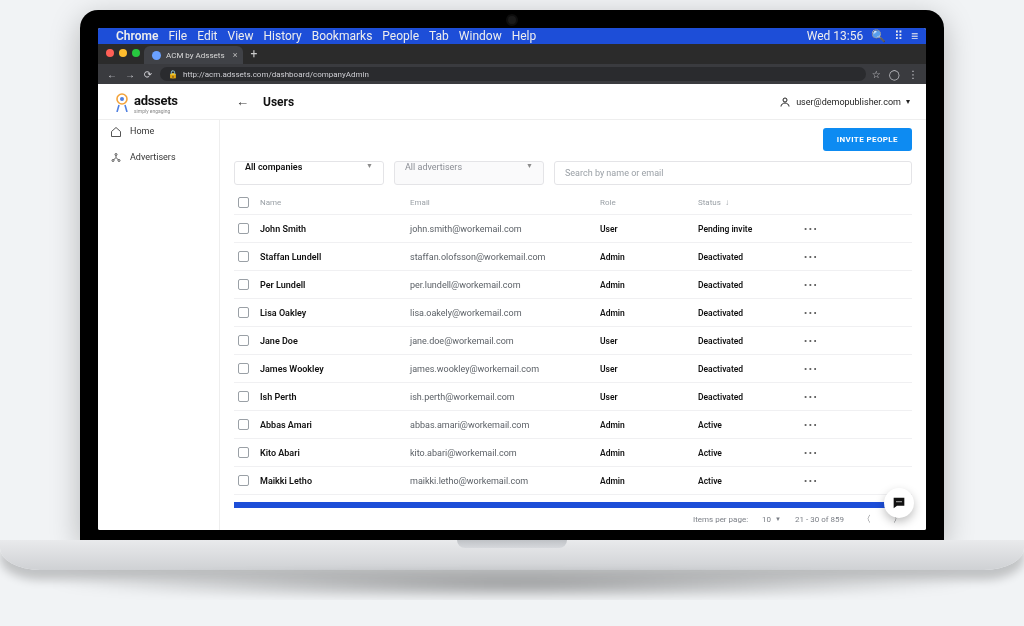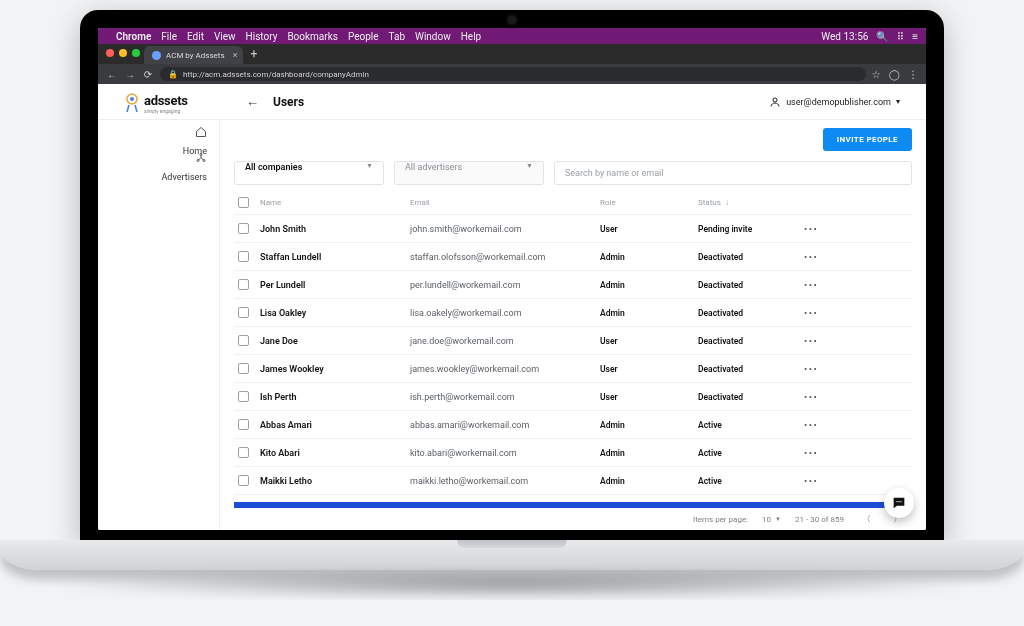--- a/index.html
+++ b/index.html
@@ -6,49 +6,49 @@
   body { background: #f1f3f5; display: flex; align-items: flex-start; justify-content: center; }
   .laptop { width: 1024px; height: 590px; position: relative; margin-top: 10px; }
   .screen-bezel { position: absolute; left: 80px; right: 80px; top: 0; bottom: 60px; background: #000; border-radius: 18px 18px 0 0; padding: 18px 18px 10px 18px; box-shadow: 0 8px 30px rgba(0,0,0,.25); }
   .camera { position: absolute; top: 6px; left: 50%; transform: translateX(-50%); width: 8px; height: 8px; background: #1a1a1a; border-radius: 50%; box-shadow: 0 0 0 2px #0d0d0d; }
   .screen { width: 100%; height: 100%; background: #fff; border-radius: 2px; overflow: hidden; display: flex; flex-direction: column; }
   .laptop-base { position: absolute; left: 0; right: 0; bottom: 30px; height: 30px; background: linear-gradient(#e9eaec,#cfd1d4); border-radius: 0 0 40px 40px / 0 0 22px 22px; box-shadow: 0 10px 10px rgba(0,0,0,.2); }
   .laptop-base::before { content:""; position:absolute; top:0; left:50%; transform:translateX(-50%); width:110px; height:8px; background:linear-gradient(#bfc2c6,#d6d8dc); border-radius:0 0 10px 10px; }
   .shadow { position: absolute; left: 40px; right: 40px; bottom: 0; height: 30px; background: radial-gradient(ellipse at center, rgba(0,0,0,.35), rgba(0,0,0,0) 70%); filter: blur(4px); }
 
   
-  .mac-menubar { height: 16px; background: #701a75; display:flex; align-items:center; padding:0 8px; color:#eee; font-size:10px; gap:10px; }
+  .mac-menubar { height: 16px; background: #1d4ed8; display:flex; align-items:center; padding:0 8px; color:#eee; font-size:12px; gap:10px; }
   .mac-menubar .right { margin-left:auto; display:flex; gap:8px; align-items:center;}
   .apple { font-size:10px; }
   
   .chrome-tabs { height: 20px; background:#2b2b2b; display:flex; align-items:flex-end; padding-left:46px; position:relative;}
   .traffic { position:absolute; left:8px; top:5px; display:flex; gap:5px;}
   .traffic span{ width:8px;height:8px;border-radius:50%; display:block;}
   .tl-r{background:#ff5f56;} .tl-y{background:#ffbd2e;} .tl-g{background:#27c93f;}
   .tab { height: 18px; background:#404247; border-radius:6px 6px 0 0; display:flex; align-items:center; padding:0 18px 0 8px; color:#d9d9d9; font-size:8px; gap:5px; position:relative; max-width:130px;}
   .tab .fav { width:9px;height:9px;border-radius:50%;background:#6aa1ff; display:inline-block;}
   .tab-close{position:absolute;right:5px;color:#bbb;font-size:9px;}
   .new-tab{color:#ccc;font-size:12px;padding:0 8px;align-self:center;}
   .chrome-omni { height:20px; background:#3a3b3f; display:flex; align-items:center; padding:0 8px; gap:6px;}
   .nav-ic{color:#cfcfd4;font-size:10px;width:12px;text-align:center;}
   .omnibox{ flex:1; height:14px; background:#2a2b2e; border-radius:7px; display:flex; align-items:center; padding:0 8px; color:#cfcfd4; font-size:8px; gap:5px;}
   .chrome-right{display:flex;gap:8px;color:#cfcfd4;font-size:10px;}
 
   
   .app { flex:1; display:flex; flex-direction:column; background:#fff; min-height:0;}
-  .app-header{ height:36px; border-bottom:1px solid #eee; display:flex; align-items:center; padding:0 26px; gap:10px;}
+  .app-header{ height:36px; border-bottom:1px solid #eee; display:flex; align-items:center; padding:0 16px; gap:10px;}
   .logo{ display:flex; align-items:center; gap:4px; width:108px;}
   .logo-text{font-weight:700; font-size:13px; color:#111; letter-spacing:-0.3px;} .logo-sub{font-size:5px;color:#888;display:block;margin-top:-1px;}
   .page-back{ font-size:13px; color:#333; padding:0 4px;}
   .page-title{ font-size:12px; font-weight:700; color:#111;}
   .user-chip{ margin-left:auto; font-size:9px; color:#222; display:flex; align-items:center; gap:5px;}
 
   .app-body{ flex:1; display:flex; min-height:0;}
   .sidebar{ width:122px; border-right:1px solid #eee; padding:6px 0; font-size:9px;}
-  .sb-item{ height:26px; display:flex; align-items:flex-end; gap:8px; padding:0 12px; color:#333; cursor:pointer;flex-direction:column;}
+  .sb-item{ height:26px; display:flex; align-items:flex-start; gap:8px; padding:0 12px; color:#333; cursor:pointer;}
   .sb-item.active{ background:#f2f3f5; font-weight:600;}
   .sb-ic{ width:12px; height:12px; display:flex; align-items:center; justify-content:center; color:#555;}
   .content{ flex:1; padding:8px 14px 0 14px; display:flex; flex-direction:column; min-height:0; overflow:hidden;}
   .actions{ display:flex; justify-content:flex-end; margin-bottom:10px;}
   .btn-primary{ background:#0d8bf2; color:#fff; font-size:8px; font-weight:700; letter-spacing:.4px; padding:7px 14px; border-radius:3px; border:none; cursor:pointer;}
   .filters{ display:flex; gap:10px; margin-bottom:6px;}
   .select{ flex:0 0 150px; height:24px; border:1px solid #e4e4e7; border-radius:3px; display:flex; align-items:flex-start; justify-content:space-between; padding:0 10px; font-size:9px; color:#111; background:#fff;}
   .select.muted{ color:#8a8d94; background:#fafafb;}
   .caret{ font-size:7px; color:#8c8c8c;}
   .search{ flex:1; height:24px; border:1px solid #e4e4e7; border-radius:3px; padding:0 10px; font-size:9px; color:#9aa0a6; display:flex; align-items:center;}

